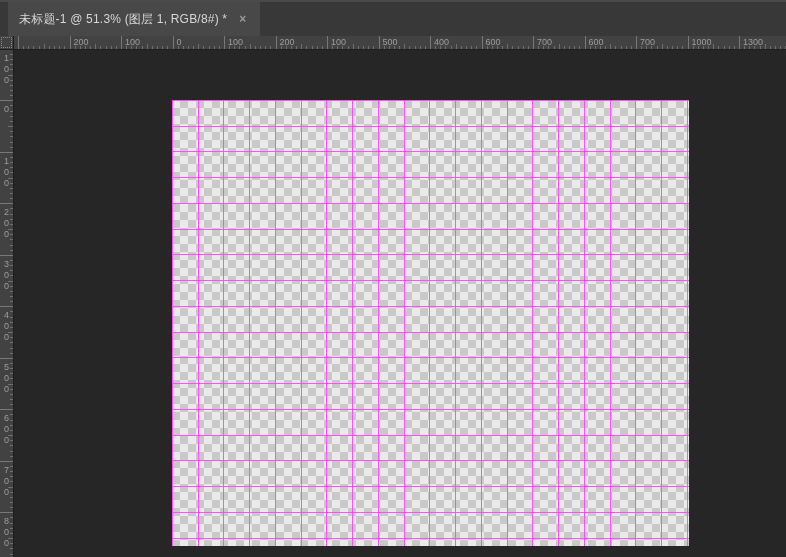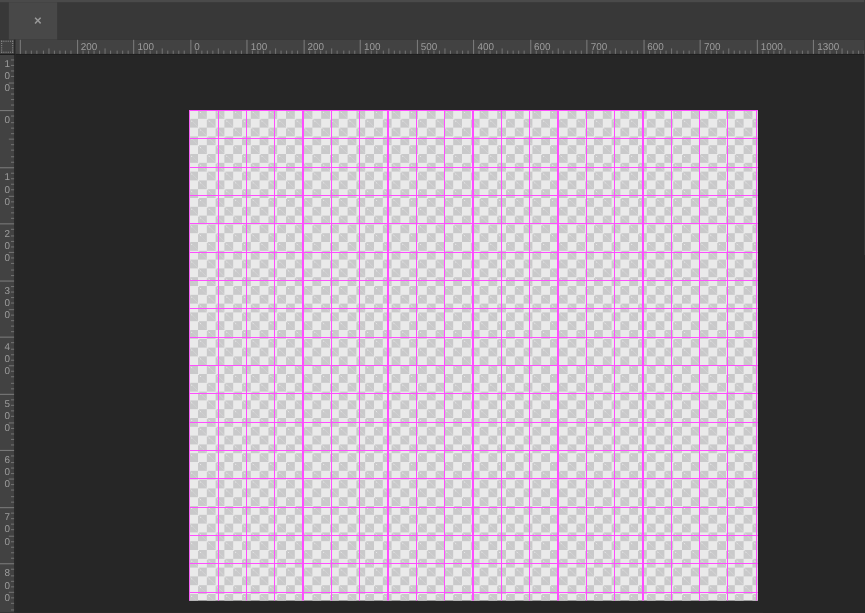--- a/index.html
+++ b/index.html
@@ -46,20 +46,21 @@
               background:var(--pasteboard);}
   .doc-canvas{position:absolute;}
 </style>
 </head>
 <body>
 
 <div class="window">
 
   <div class="tabbar">
     <div class="doc-tab">
+      <span class="title">未标题-1 @ 51.3% (图层 1, RGB/8#) *</span>
       <span class="close">×</span>
     </div>
   </div>
 
   <div class="ruler-corner">
     <div class="origin-box"></div>
   </div>
 
   <div class="h-ruler">
       <div class="htick major" style="left: 4px;"></div>

